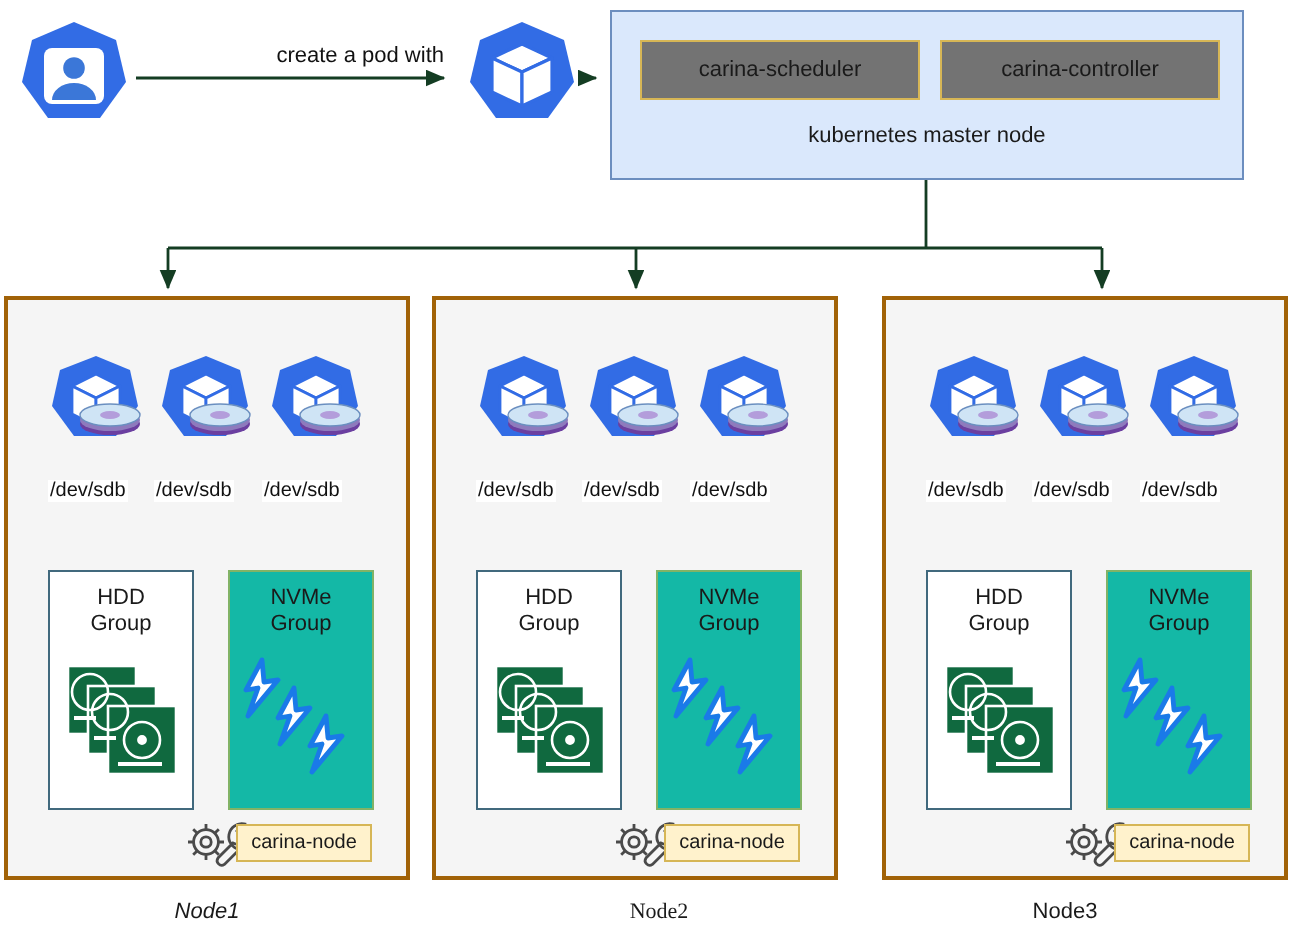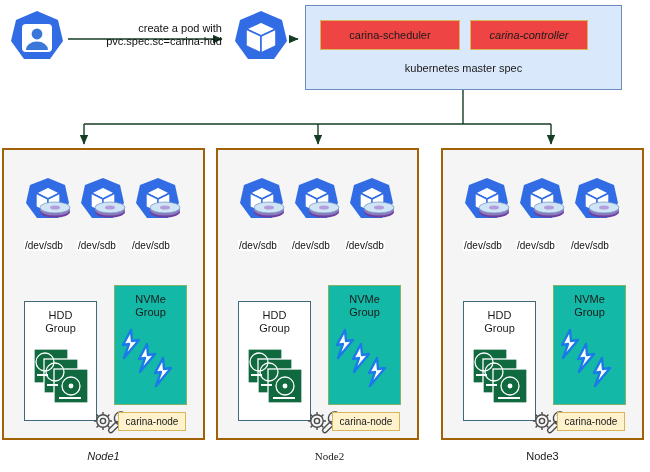--- a/index.html
+++ b/index.html
@@ -11,24 +11,24 @@
   
   #user-icon{left:6px;top:8px;width:62px;height:62px;}
   #client-pod-icon{left:230px;top:8px;width:62px;height:62px;}
 
   #edge-user-label{left:72px;top:22px;width:150px;font-size:11px;line-height:13px;
                    text-align:right;color:#111;}
 
   
   #master-node{left:305px;top:5px;width:317px;height:85px;background:#dae8fc;
                border:1px solid #6c8ebf;box-sizing:border-box;}
-  .svc-box{position:absolute;top:14px;height:30px;background:#ef4444;
+  .svc-box{position:absolute;top:14px;height:30px;background:#737373;
            border:1px solid #d6b656;box-sizing:border-box;font-size:11px;color:#1a1a1a;}
   #svc-scheduler{left:14px;width:140px;}
-  #svc-controller{left:164px;width:118px;font-style:italic;}
+  #svc-controller{left:164px;width:140px;}
   #master-node-label{position:absolute;left:0;top:56px;width:100%;font-size:11px;
                      text-align:center;color:#1a1a1a;}
 
   
   .node-card{top:148px;width:203px;height:292px;background:#f5f5f5;
              border:2px solid #a16207;box-sizing:border-box;}
   #node-card-0{left:2px;}
   #node-card-1{left:216px;}
   #node-card-2{left:441px;}
 
@@ -38,35 +38,35 @@
   .pod-disk.p1{left:73px;}
   .pod-disk.p2{left:128px;}
 
   .dev-label{position:absolute;top:90px;font-size:10px;color:#111;background:#ffffff;
              padding:0 1px;white-space:nowrap;z-index:3;}
   .dev-label.d0{left:20px;}
   .dev-label.d1{left:73px;}
   .dev-label.d2{left:127px;}
 
   .group-box{position:absolute;top:135px;height:120px;box-sizing:border-box;}
-  .hdd-group{left:20px;width:73px;background:#ffffff;border:1px solid #41697d;margin-top:16px;}
+  .hdd-group{left:20px;width:73px;background:#ffffff;border:1px solid #41697d;}
   .nvme-group{left:110px;width:73px;background:#14b8a6;border:1px solid #82b366;}
   .group-title{position:absolute;left:0;top:7px;width:100%;text-align:center;
                font-size:11px;line-height:13px;color:#1a1a1a;}
 
   .carina-badge{position:absolute;left:114px;top:262px;width:68px;height:19px;
                 background:#fff2cc;border:1px solid #d6b656;box-sizing:border-box;
                 font-size:10px;color:#1a1a1a;z-index:4;}
   .tool-icon{position:absolute;left:88px;top:259px;width:36px;height:26px;z-index:3;}
 
   .node-name{position:absolute;top:450px;width:203px;text-align:center;
              font-size:11px;color:#1a1a1a;}
   #node-name-0{left:2px;font-style:italic;}
   #node-name-1{left:228px;font-family:Liberation Serif, serif;}
-  #node-name-2{left:441px;}
+  #node-name-2{left:431px;}
 
   #wiring{position:absolute;left:0;top:0;width:650px;height:472px;pointer-events:none;}
 </style>
 </head>
 <body>
 
 <svg id="wiring" viewBox="0 0 650 472">
   <defs>
     <marker id="ar" markerWidth="8" markerHeight="8" refX="6.5" refY="3" orient="auto">
       <path d="M0,0 L7,3 L0,6 z" fill="#143d23"></path>
@@ -113,42 +113,41 @@
   <svg viewBox="0 0 62 62" width="62" height="62">
     <path d="M31,3 L52,12 L57,33 L44,51 L18,51 L5,33 L10,12 Z" fill="#326ce5"></path>
     <rect x="16" y="16" width="30" height="28" rx="4" fill="#ffffff"></rect>
     <circle cx="31" cy="26" r="5.4" fill="#3b77d8"></circle>
     <path d="M20,42 a11,8.5 0 0 1 22,0 Z" fill="#3b77d8"></path>
   </svg>
 </div>
 
 <div class="abs" id="edge-user-label">
   <div>create a pod with</div>
-  <div>pvc.spec.sc=carina-hdd</div>
 </div>
 
 <div class="abs" id="client-pod-icon">
   <svg viewBox="0 0 62 62" width="62" height="62">
     <path d="M31,3 L52,12 L57,33 L44,51 L18,51 L5,33 L10,12 Z" fill="#326ce5"></path>
     <g fill="#ffffff" stroke="#326ce5" stroke-width="1.6" stroke-linejoin="round">
       <path d="M31,14 L46,21 L31,28 L16,21 Z"></path>
       <path d="M16,21 L31,28 L31,45 L16,38 Z"></path>
       <path d="M46,21 L31,28 L31,45 L46,38 Z"></path>
     </g>
   </svg>
 </div>
 
 <div class="abs" id="master-node">
   <div class="svc-box ctr" id="svc-scheduler">
     <span>carina-scheduler</span>
   </div>
   <div class="svc-box ctr" id="svc-controller">
     <span>carina-controller</span>
   </div>
-  <div id="master-node-label">kubernetes master spec</div>
+  <div id="master-node-label">kubernetes master node</div>
 </div>
 
 <div class="abs node-card" id="node-card-0">
   <div class="pod-row">
     <div class="pod-disk p0">
       <svg viewBox="0 0 52 52" width="52" height="52">
         <path d="M26,2 L43,9 L47,27 L36,42 L15,42 L4,27 L8,9 Z" fill="#326ce5"></path>
         <g fill="#ffffff" stroke="#326ce5" stroke-width="1.4" stroke-linejoin="round">
           <path d="M26,11 L38,17 L26,23 L14,17 Z"></path>
           <path d="M14,17 L26,23 L26,37 L14,31 Z"></path>

